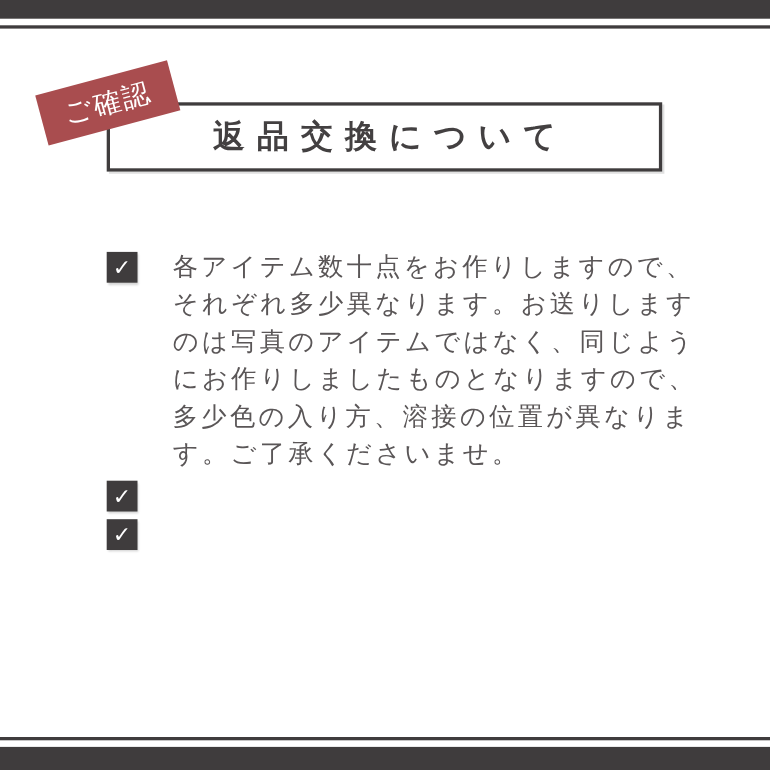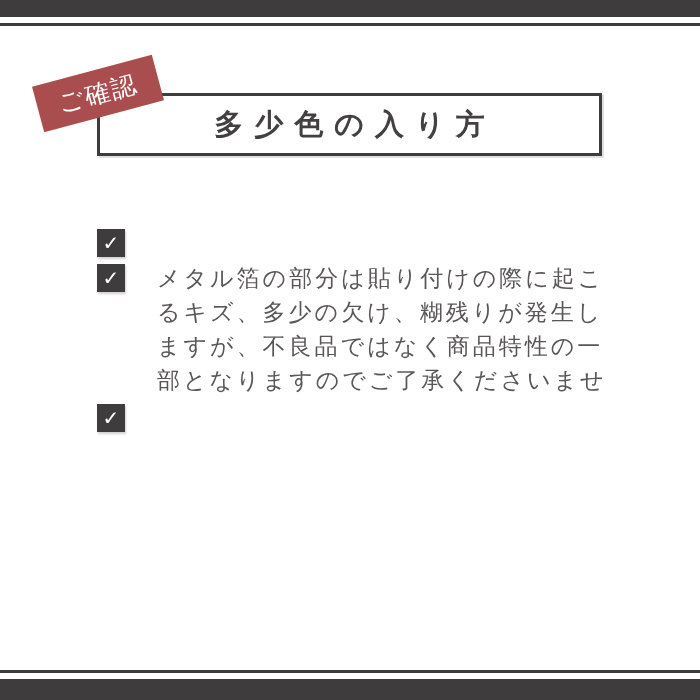--- a/index.html
+++ b/index.html
@@ -104,33 +104,35 @@
 <body style="background: rgb(255, 255, 255);">
 
 <div class="frame-bar top-thick"></div>
 <div class="frame-bar top-thin"></div>
 
 <div class="badge">
   <span>ご確認</span>
 </div>
 
 <div class="title-box">
-  <span class="title-text">多少色の入り方</span>
+  <span class="title-text">返品交換について</span>
 </div>
 
 <div class="notice-list">
   <div class="notice-item">
     <span class="checkbox">✓</span>
+    <span class="notice-text" style="color: rgb(90, 86, 87);">各アイテム数十点をお作りしますので、
+それぞれ多少異なります。お送りします
+のは写真のアイテムではなく、同じよう
+にお作りしましたものとなりますので、
+多少色の入り方、溶接の位置が異なりま
+す。ご了承くださいませ。</span>
   </div>
   <div class="notice-item">
     <span class="checkbox">✓</span>
-    <span class="notice-text" style="color: rgb(90, 86, 87);">メタル箔の部分は貼り付けの際に起こ
-るキズ、多少の欠け、糊残りが発生し
-ますが、不良品ではなく商品特性の一
-部となりますのでご了承くださいませ</span>
   </div>
   <div class="notice-item">
     <span class="checkbox">✓</span>
   </div>
 </div>
 
 <div class="frame-bar bottom-thin"></div>
 <div class="frame-bar bottom-thick"></div>
 
 </body></html>

